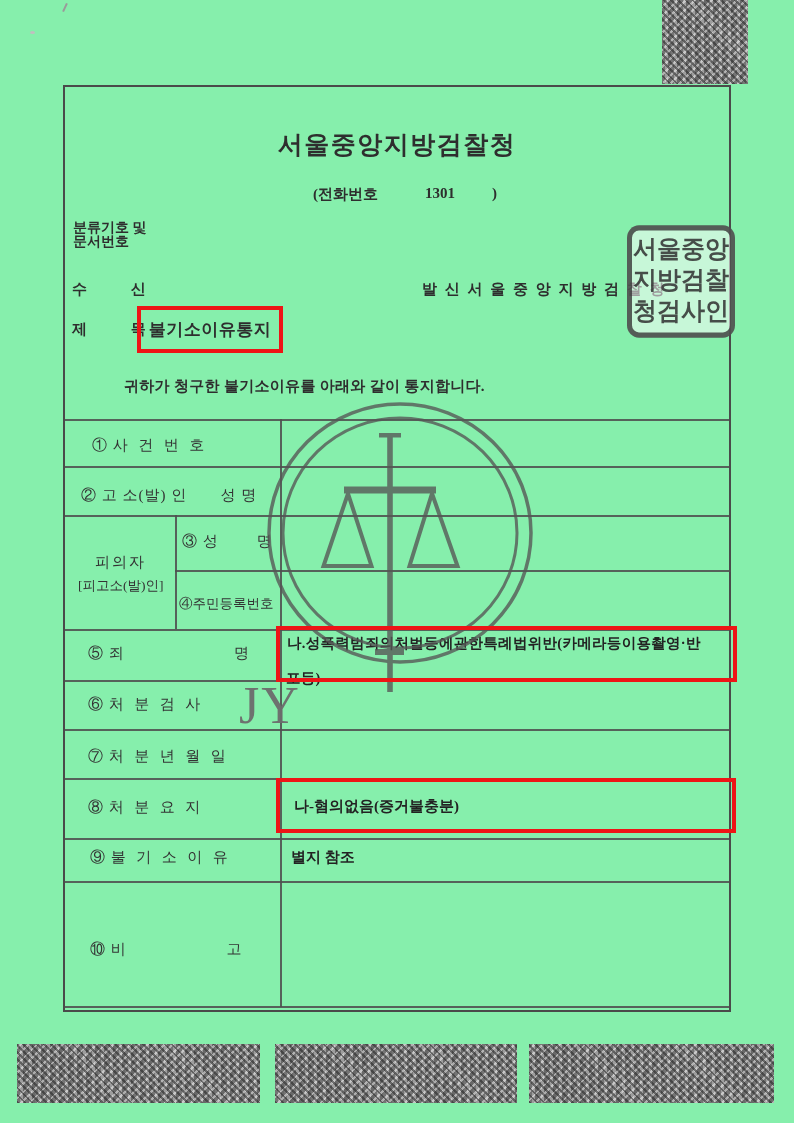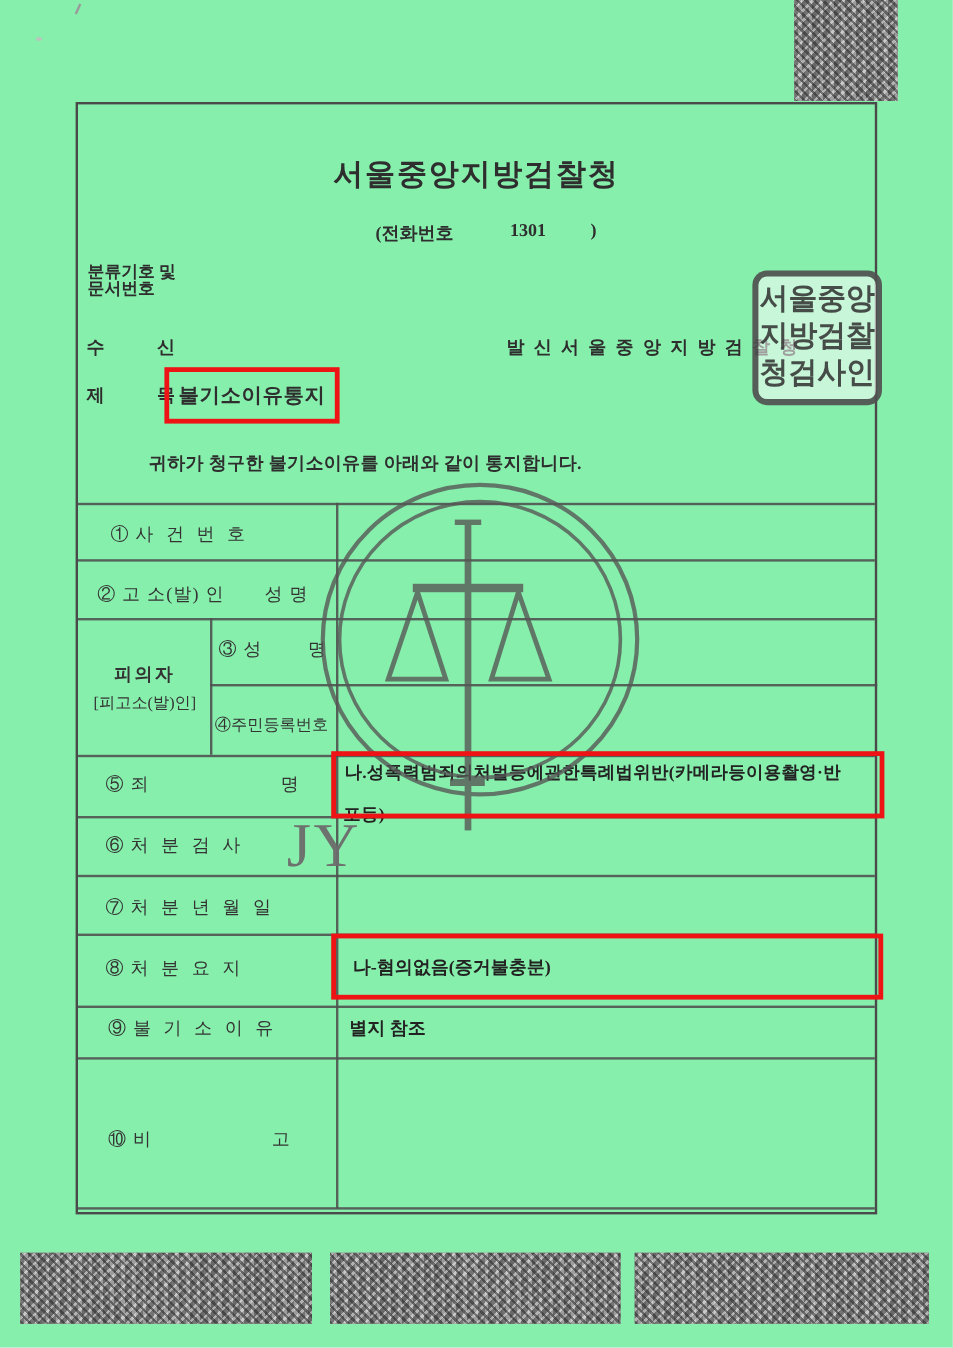--- a/index.html
+++ b/index.html
@@ -100,21 +100,21 @@
   <div class="abs hline" style="left:65px;top:729px;width:664px;"></div>
   <div class="abs hline" style="left:65px;top:778px;width:664px;"></div>
   <div class="abs hline" style="left:65px;top:838px;width:664px;"></div>
   <div class="abs hline" style="left:65px;top:881px;width:664px;"></div>
   <div class="abs hline" style="left:65px;top:1006px;width:664px;"></div>
   <div class="abs vline" style="left:280px;top:419px;height:588px;"></div>
   <div class="abs vline" style="left:175px;top:515px;height:114px;"></div>
 
   <div class="abs lbl" style="left:92px;top:436px;">① 사  건  번  호</div>
   <div class="abs lbl" style="left:81px;top:486px;">② 고 소(발) 인       성 명</div>
-  <div class="abs lbl" style="left:95px;top:553px;letter-spacing:2px;font-weight:bold;">피의자</div>
+  <div class="abs lbl" style="left:95px;top:553px;letter-spacing:2px;">피의자</div>
   <div class="abs lbl" style="left:78px;top:577px;font-size:13.5px;letter-spacing:0;">[피고소(발)인]</div>
   <div class="abs lbl" style="left:182px;top:532px;">③ 성        명</div>
   <div class="abs lbl" style="left:179px;top:595px;font-size:13.5px;letter-spacing:0;">④주민등록번호</div>
   <div class="abs lbl" style="left:88px;top:644px;">⑤ 죄                       명</div>
   <div class="abs lbl" style="left:88px;top:695px;">⑥ 처  분  검  사</div>
   <div class="abs lbl" style="left:88px;top:747px;text-align:center;">⑦ 처  분  년  월  일</div>
   <div class="abs lbl" style="left:88px;top:798px;">⑧ 처  분  요  지</div>
   <div class="abs lbl" style="left:90px;top:848px;">⑨ 불  기  소  이  유</div>
   <div class="abs lbl" style="left:90px;top:940px;">⑩ 비                     고</div>
 

